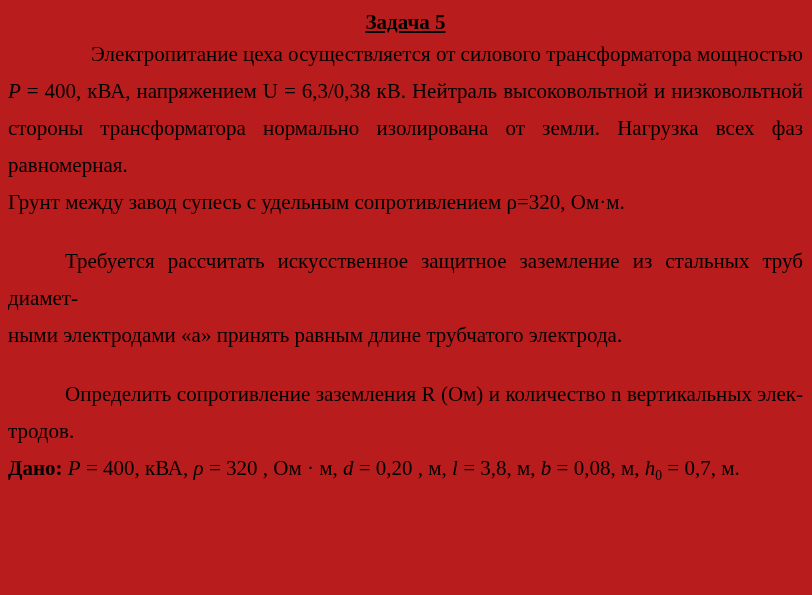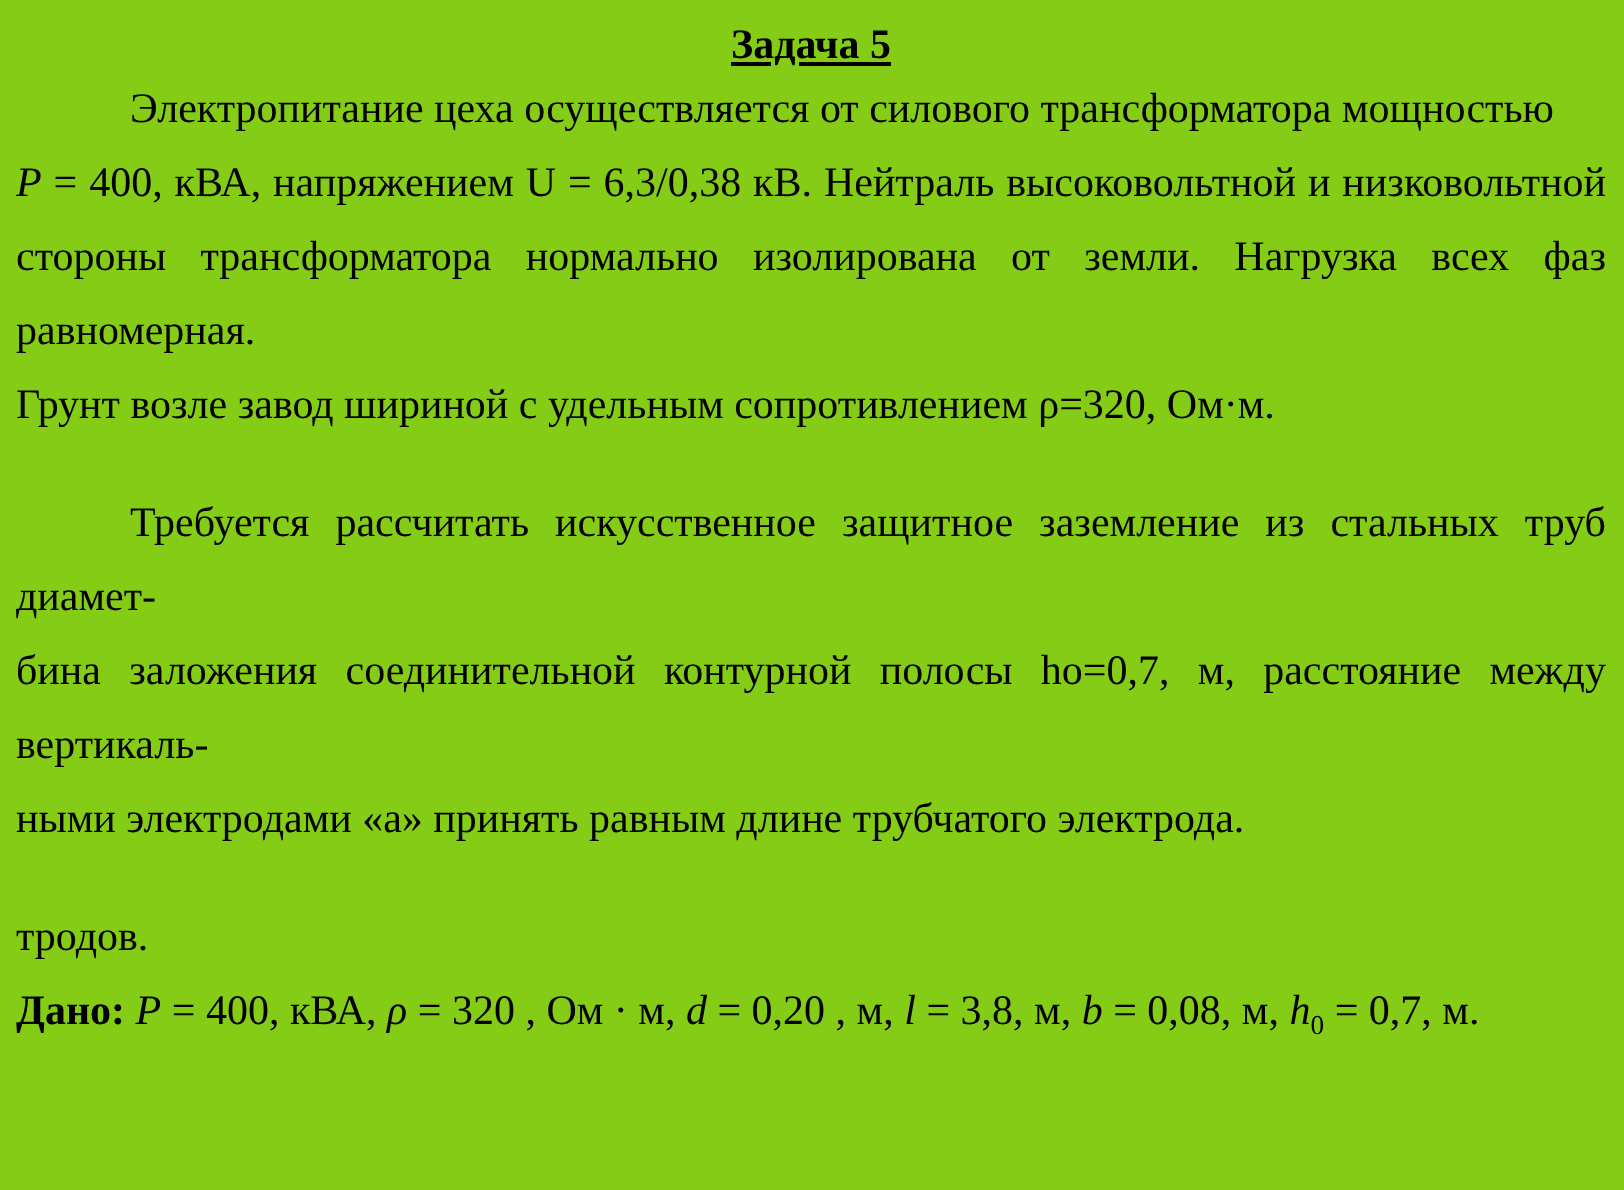--- a/index.html
+++ b/index.html
@@ -4,40 +4,40 @@
 <style>
   html, body {
     margin: 0;
     padding: 0;
     background: #ffffff;
   }
   .page {
     position: relative;
     width: 812px;
     height: 595px;
-    background: #84cc16;
+    background: #b91c1c;
     color: #000000;
     font-family: "Liberation Serif", "DejaVu Serif", serif;
     font-size: 21px;
     overflow: hidden;
   }
   .line {
     padding: 0 9px 0 8px;
     line-height: 37px;
   }
   .title-line {
     line-height: 28px;
     margin-top: 8px;
     text-align: center;
     font-weight: bold;
   }
   .title-line .u {
     text-decoration: underline;
   }
-  .indent { text-indent: 57px; }
+  .indent { text-indent: 57px; text-align: right; }
   .just {
     text-align: justify;
     text-align-last: justify;
   }
   .gap-para { margin-top: 22px; }
   .nowrap { white-space: nowrap; }
   .m {
     font-style: italic;
   }
   .b {
@@ -62,37 +62,37 @@
     <div class="line indent">
       <span>Электропитание цеха осуществляется от силового трансформатора мощностью</span>
     </div>
     <div class="line just">
       <span class="m">P</span><span> = 400, кВА, напряжением U = 6,3/0,38 кВ. Нейтраль высоковольтной и низковольтной</span>
     </div>
     <div class="line just">
       <span>стороны трансформатора нормально изолирована от земли. Нагрузка всех фаз равномерная.</span>
     </div>
     <div class="line">
-      <span>Грунт возле завод шириной с удельным сопротивлением ρ=320, Ом·м.</span>
+      <span>Грунт между завод супесь с удельным сопротивлением ρ=320, Ом·м.</span>
     </div>
   </div>
 
   <div class="gap-para">
     <div class="line indent just">
       <span>Требуется рассчитать искусственное защитное заземление из стальных труб диамет-</span>
     </div>
-    <div class="line just">
-      <span>бина заложения соединительной контурной полосы ho=0,7, м, расстояние между вертикаль-</span>
-    </div>
     <div class="line">
       <span>ными электродами «а» принять равным длине трубчатого электрода.</span>
     </div>
   </div>
 
   <div class="gap-para">
+    <div class="line indent just">
+      <span>Определить сопротивление заземления R (Ом) и количество n вертикальных элек-</span>
+    </div>
     <div class="line">
       <span>тродов.</span>
     </div>
   </div>
 
   <div class="line nowrap">
     <span class="b">Дано: </span><span class="m">P</span><span> = 400, кВА, </span><span class="m">ρ</span><span> = 320 , Ом · м, </span><span class="m">d</span><span> = 0,20 , м, </span><span class="m">l</span><span> = 3,8, м, </span><span class="m">b</span><span> = 0,08, м, </span><span class="m">h</span><span class="sub">0</span><span> = 0,7, м.</span>
   </div>
 
 </div>

